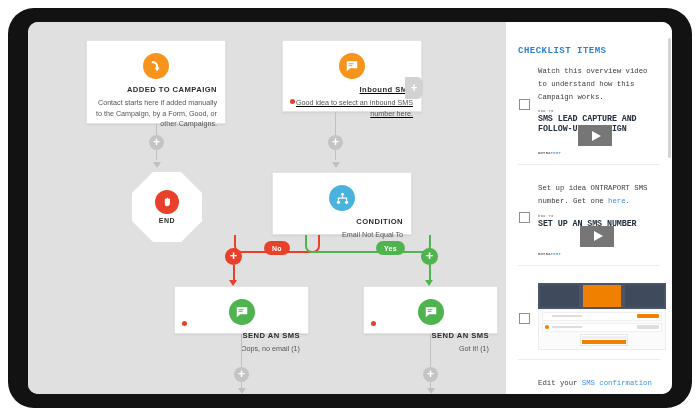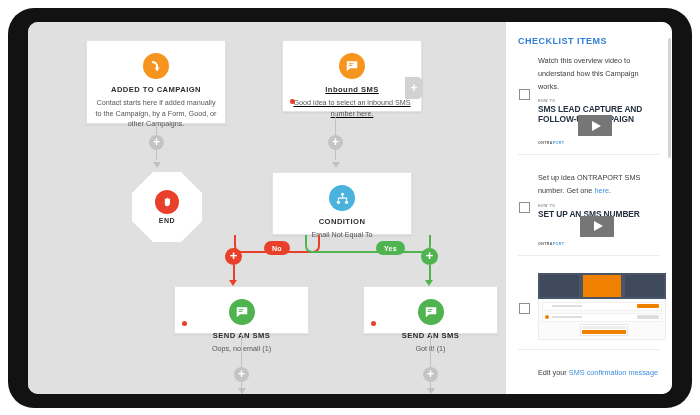--- a/index.html
+++ b/index.html
@@ -17,21 +17,21 @@
   #screen{
     position:absolute;left:20px;top:14px;width:644px;height:372px;
     background:#e0e0e0;border-radius:10px;overflow:hidden;
     display:flex;
   }
   
   #canvas{position:relative;width:478px;height:372px;background:#e0e0e0;flex:0 0 auto;}
   .node{
     position:absolute;background:#fff;border:1px solid #e3e3e3;
     box-shadow:0 1px 2px rgba(0,0,0,.07);
-    text-align:center;box-sizing:border-box;padding:10px 8px 12px;
+    text-align:right;box-sizing:border-box;padding:10px 8px 12px;
   }
   .node .ico{width:26px;height:26px;border-radius:50%;margin:2px auto 6px;
     display:flex;align-items:center;justify-content:center;}
   .node .ttl{font-size:7.6px;font-weight:bold;color:#2d2d2d;letter-spacing:.45px;line-height:1.3;}
   .node .sub{font-size:7.2px;color:#555;line-height:1.5;margin-top:3px;}
   .reddot{position:absolute;left:7px;bottom:7px;width:5px;height:5px;border-radius:50%;background:#e8402a;}
   
   #end-node{
     position:absolute;left:104px;top:150px;width:70px;height:70px;background:#fff;
     clip-path:polygon(30% 0,70% 0,100% 30%,100% 70%,70% 100%,30% 100%,0 70%,0 30%);
@@ -51,21 +51,21 @@
   .pill{position:absolute;height:14px;border-radius:8px;color:#fff;font-size:7px;font-weight:bold;
     display:flex;align-items:center;justify-content:center;padding:0 8px;letter-spacing:.3px;}
   .pill-red{background:#e8402a;}
   .pill-green{background:#4fb34f;}
   .branch{position:absolute;border-style:solid;border-width:0;}
   .tabplus{position:absolute;width:18px;height:22px;background:#d2d2d2;color:#fff;
     font-size:12px;font-weight:bold;line-height:22px;text-align:center;
     border-radius:0 3px 3px 0;clip-path:polygon(0 0,78% 0,100% 18%,100% 82%,78% 100%,0 100%);}
   
   #sidebar{width:166px;height:372px;background:#fff;box-sizing:border-box;
-    padding:14px 12px 0 12px;position:relative;overflow:hidden;}
+    padding:24px 12px 0 12px;position:relative;overflow:hidden;font-family:Liberation Mono, monospace;}
   #checklist-title{font-size:9px;font-weight:bold;color:#2f7fd4;letter-spacing:.5px;margin-bottom:9px;}
   .chk-section{position:relative;padding-bottom:9px;margin-bottom:17px;border-bottom:1px solid #ececec;}
   .chk-section.last{border-bottom:none;}
   .chk-text{font-size:7.3px;color:#3c3c3c;line-height:1.75;margin-left:20px;}
   .chk-text .lnk{color:#3f8fe0;}
   .checkbox{position:absolute;left:1px;top:34px;width:9px;height:9px;border:1px solid #8e8e8e;background:#fff;}
   .checkbox.mid{top:30px;}
   .thumb{position:relative;margin-left:20px;margin-top:6px;width:118px;height:46px;
     background:#fff;overflow:hidden;}
   .thumb .vtitle{font-size:8.4px;font-weight:bold;color:#24303f;line-height:1.12;letter-spacing:-.1px;}

